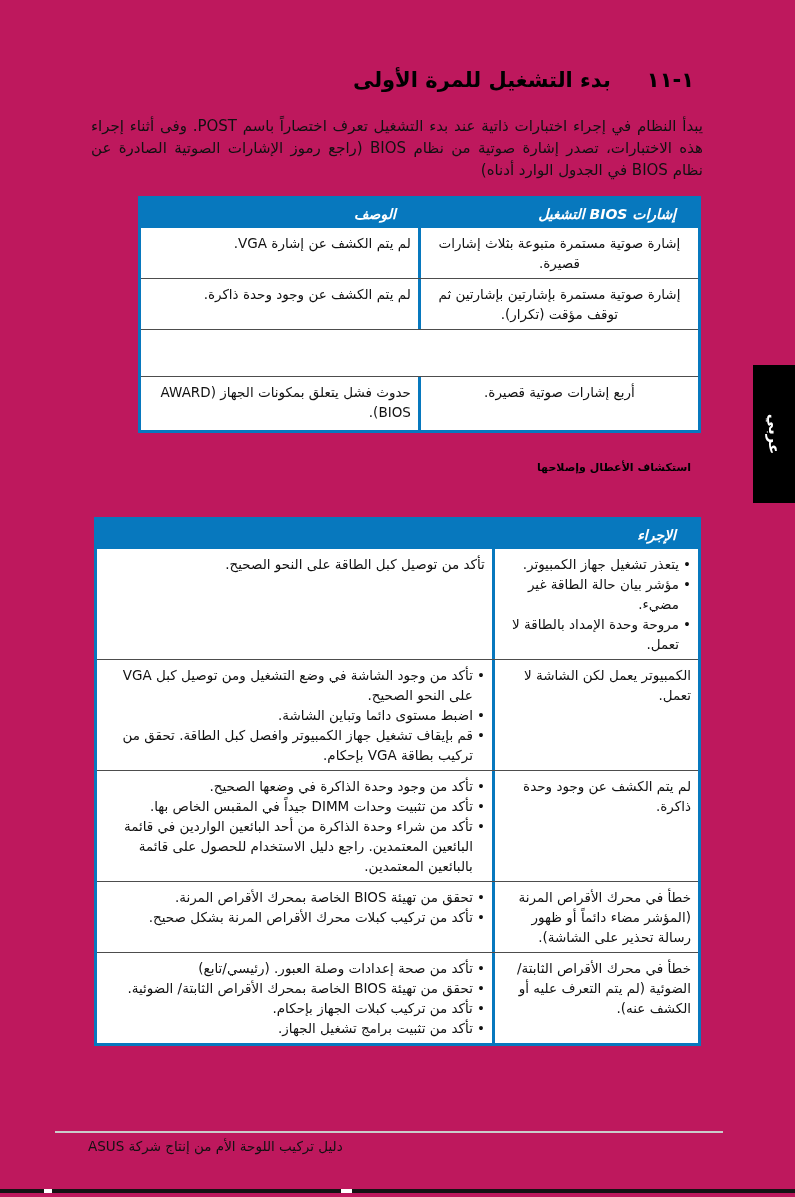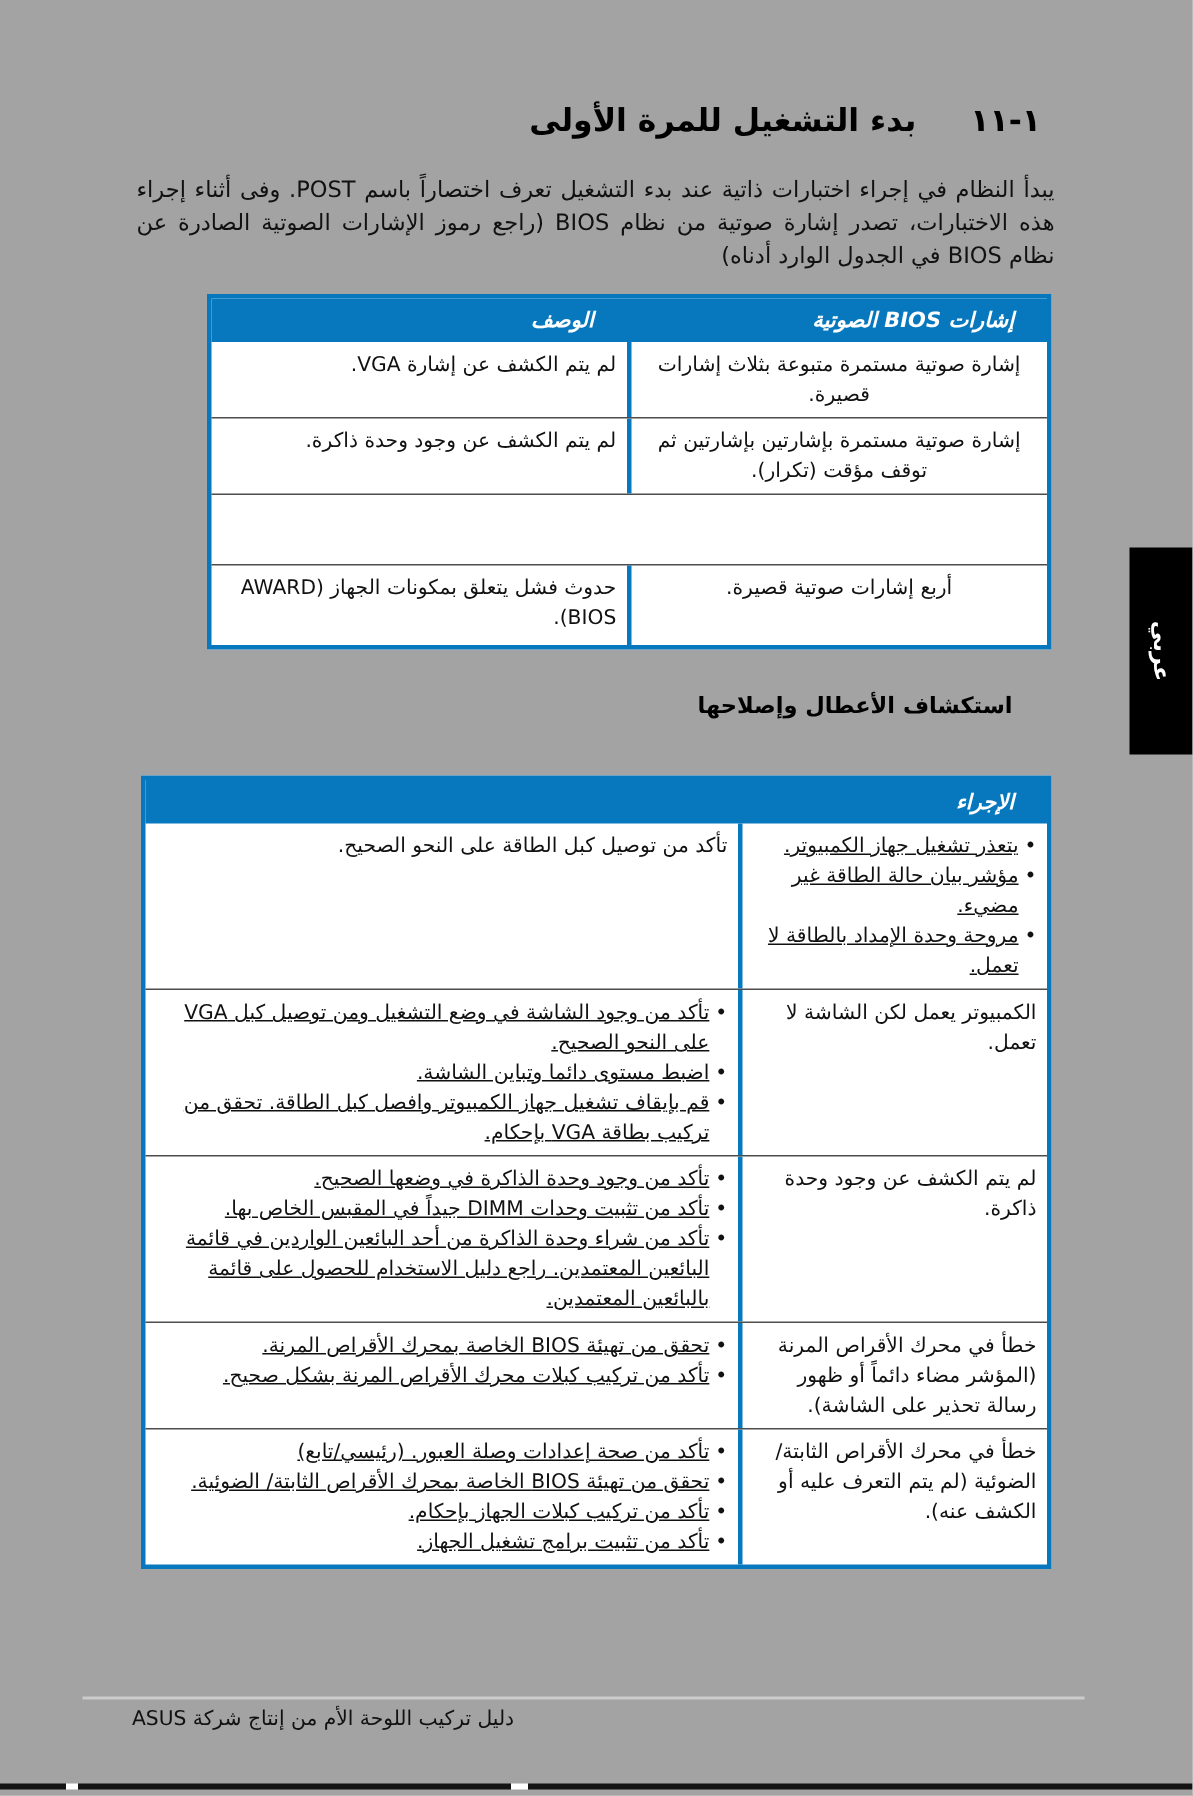--- a/index.html
+++ b/index.html
@@ -1,20 +1,20 @@
 <!DOCTYPE html>
 <html lang="ar" dir="rtl" style="--accent: #0778BE;"><head>
 <meta charset="utf-8">
 <style>
   :root { --accent:#0778BE; }
   * { margin:0; padding:0; box-sizing:border-box; }
   body { background:#ffffff; font-family:"DejaVu Sans", sans-serif; }
   .page {
     position:relative; width:795px; height:1197px; margin:0 auto;
-    background:#a3a3a3; color:#161616; direction:rtl; overflow:hidden;
+    background:#be185d; color:#161616; direction:rtl; overflow:hidden;
   }
   
   .doc-title { position:absolute; top:68px; right:101px; font-size:21px; font-weight:bold; color:#000; white-space:nowrap; }
   .doc-title .num { display:inline-block; margin-left:36px; }
   
   .intro {
     position:absolute; top:115px; right:92px; width:612px;
     font-size:15px; line-height:22px; text-align:justify; color:#111;
   }
   
@@ -27,35 +27,35 @@
   
   .beep { top:196px; right:94px; width:563px; }
   .beep .c1 { width:50.3%; }
   .beep .c2 { width:49.7%; }
   .beep .tbl-body .c1 { border-left:3px solid var(--accent);text-align:center; }
   .beep .tr:nth-child(1) { min-height:34px; }
   .beep .tr:nth-child(2) { min-height:44px; }
   .beep .tr:nth-child(3) { min-height:47px; }
   .beep .tr:nth-child(4) { min-height:54px; }
   
-  .section-heading { position:absolute; top:461px; right:120px; font-size:15px; font-weight:bold; color:#000; }
+  .section-heading { position:absolute; top:461px; right:104px; font-size:11px; font-weight:bold; color:#000; }
   
   .trouble { top:517px; right:94px; width:607px; }
   .trouble .c1 { width:34.3%; }
   .trouble .c2 { width:65.7%; }
   .trouble .tbl-body .c1 { border-left:3px solid var(--accent); }
   .trouble .tr:nth-child(1) { min-height:64px; }
   .trouble .tr:nth-child(2) { min-height:109px; }
   .trouble .tr:nth-child(3) { min-height:107px; }
   .trouble .tr:nth-child(4) { min-height:64px; }
   .trouble .tr:nth-child(5) { min-height:86px; }
   
   .bullet-item { display:flex; gap:4px; }
   .bullet-item .dot { flex:0 0 auto; }
-  .bullet-item .btxt { flex:1 1 auto;text-decoration:underline; }
+  .bullet-item .btxt { flex:1 1 auto; }
   
   .side-tab {
     position:absolute; top:365px; right:0; width:42px; height:138px;
     background:#000; display:flex; align-items:center; justify-content:center;
   }
   .side-tab-label { color:#fff; font-size:15px; font-weight:bold; transform:rotate(90deg); white-space:nowrap; }
   
   .footer-rule { position:absolute; top:1131px; left:55px; width:668px; height:2px; background:#cbcbcb; }
   .footer-text { position:absolute; top:1138px; left:88px; font-size:13.5px; color:#111; direction:rtl; white-space:nowrap; }
   
@@ -73,21 +73,21 @@
 <div class="page">
 
   <div class="doc-title">
     <span class="num">١-١١</span><span>بدء التشغيل للمرة الأولى</span>
   </div>
 
   <p class="intro">يبدأ النظام في إجراء اختبارات ذاتية عند بدء التشغيل تعرف اختصاراً باسم POST. وفى أثناء إجراء هذه الاختبارات، تصدر إشارة صوتية من نظام BIOS (راجع رموز الإشارات الصوتية الصادرة عن نظام BIOS في الجدول الوارد أدناه)</p>
 
   <div class="tbl beep">
     <div class="tbl-head">
-      <div class="th c1">إشارات BIOS الصوتية</div>
+      <div class="th c1">إشارات BIOS التشغيل</div>
       <div class="th c2">الوصف</div>
     </div>
     <div class="tbl-body">
         <div class="tr">
           <div class="td c1">
             <div class="plain-item">إشارة صوتية مستمرة متبوعة بثلاث إشارات قصيرة.</div>
           </div>
           <div class="td c2">
             <div class="plain-item">لم يتم الكشف عن إشارة VGA.</div>
           </div>

